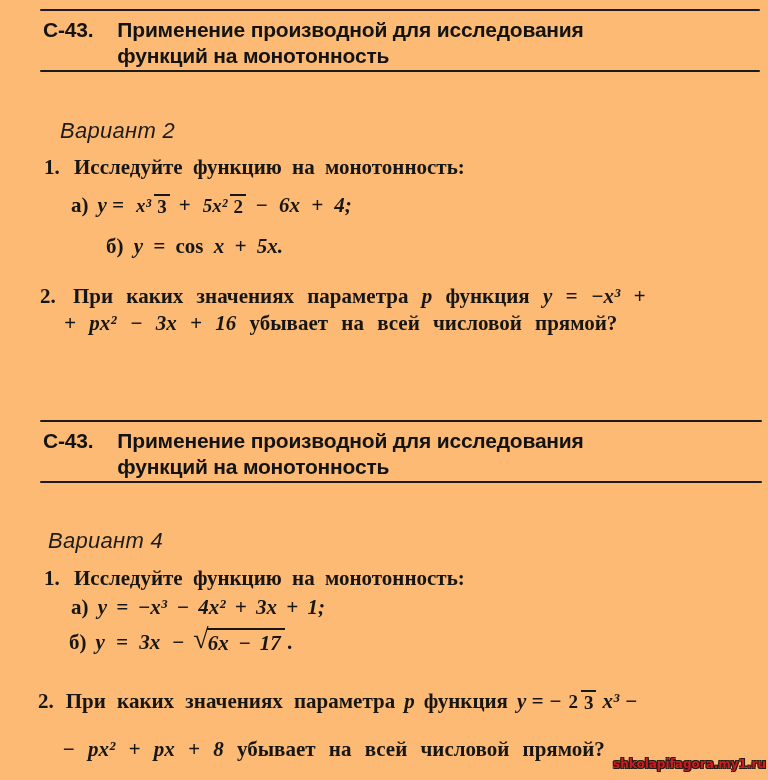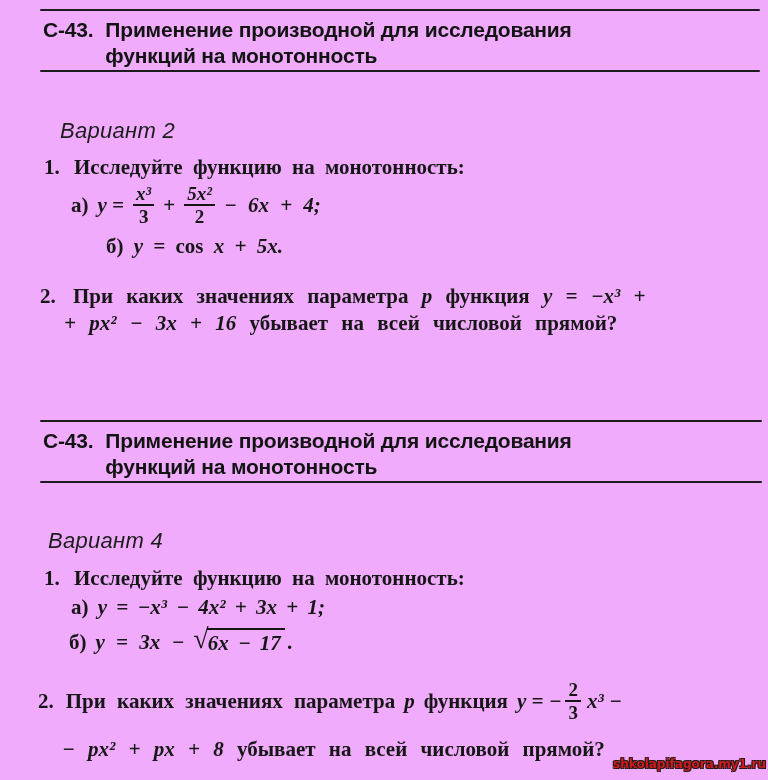--- a/index.html
+++ b/index.html
@@ -1,30 +1,30 @@
 <!DOCTYPE html>
 <html><head>
 <meta charset="utf-8">
 <style>
   * { margin:0; padding:0; box-sizing:border-box; }
   html,body { background:#ffffff; }
   .page {
     position:relative; width:768px; height:780px; margin:0 auto;
-    background:#f0abfc; overflow:hidden;
+    background:#fdba74; overflow:hidden;
     font-family:"Liberation Serif","DejaVu Serif",serif; color:#161616;
   }
   .rule { position:absolute; height:2px; background:#1c1c1c; border-radius:2px; }
 
   .hdr {
     position:absolute; left:43px; display:flex; gap:12px;
     font-family:"Liberation Sans","DejaVu Sans",sans-serif;
     font-weight:bold; font-size:21px; line-height:26px; color:#131313;
     letter-spacing:-0.2px;
   }
-  .hdr .title { display:flex; flex-direction:column; }
+  .hdr .title { display:flex; flex-direction:column;margin-left:12px; }
 
   .variant {
     position:absolute;
     font-family:"Liberation Sans","DejaVu Sans",sans-serif;
     font-style:italic; font-size:22px; color:#1c1c1c; letter-spacing:0.3px;
   }
 
   .line {
     position:absolute; font-size:21px; font-weight:bold;
     color:#161616; word-spacing:5px; white-space:nowrap;
@@ -34,21 +34,21 @@
   .math { font-style:italic; }
   .up   { font-style:normal; }
 
   .frow {
     position:absolute; display:flex; align-items:center; gap:9px;
     font-size:21px; font-weight:bold; color:#161616; white-space:nowrap;
   }
   .frow .ws { word-spacing:6px; }
 
   .frac {
-    display:inline-flex; flex-direction:column; align-items:center;
+    display:inline-flex; align-items:center;
     font-size:19px; line-height:21px; text-align:center;justify-content:space-between;
   }
   .frac .den { border-top:2px solid #161616; padding:0 3px; align-self:stretch; }
   .frac .num { padding:0 3px; }
 
   .rad { display:inline-flex; align-items:flex-start; }
   .rad .sign { font-size:28px; line-height:26px; font-weight:bold; margin-top:-2px; }
   .rad .body { border-top:2px solid #161616; padding:1px 4px 0 1px; margin-left:-2px; word-spacing:4px; }
 
   .watermark {

